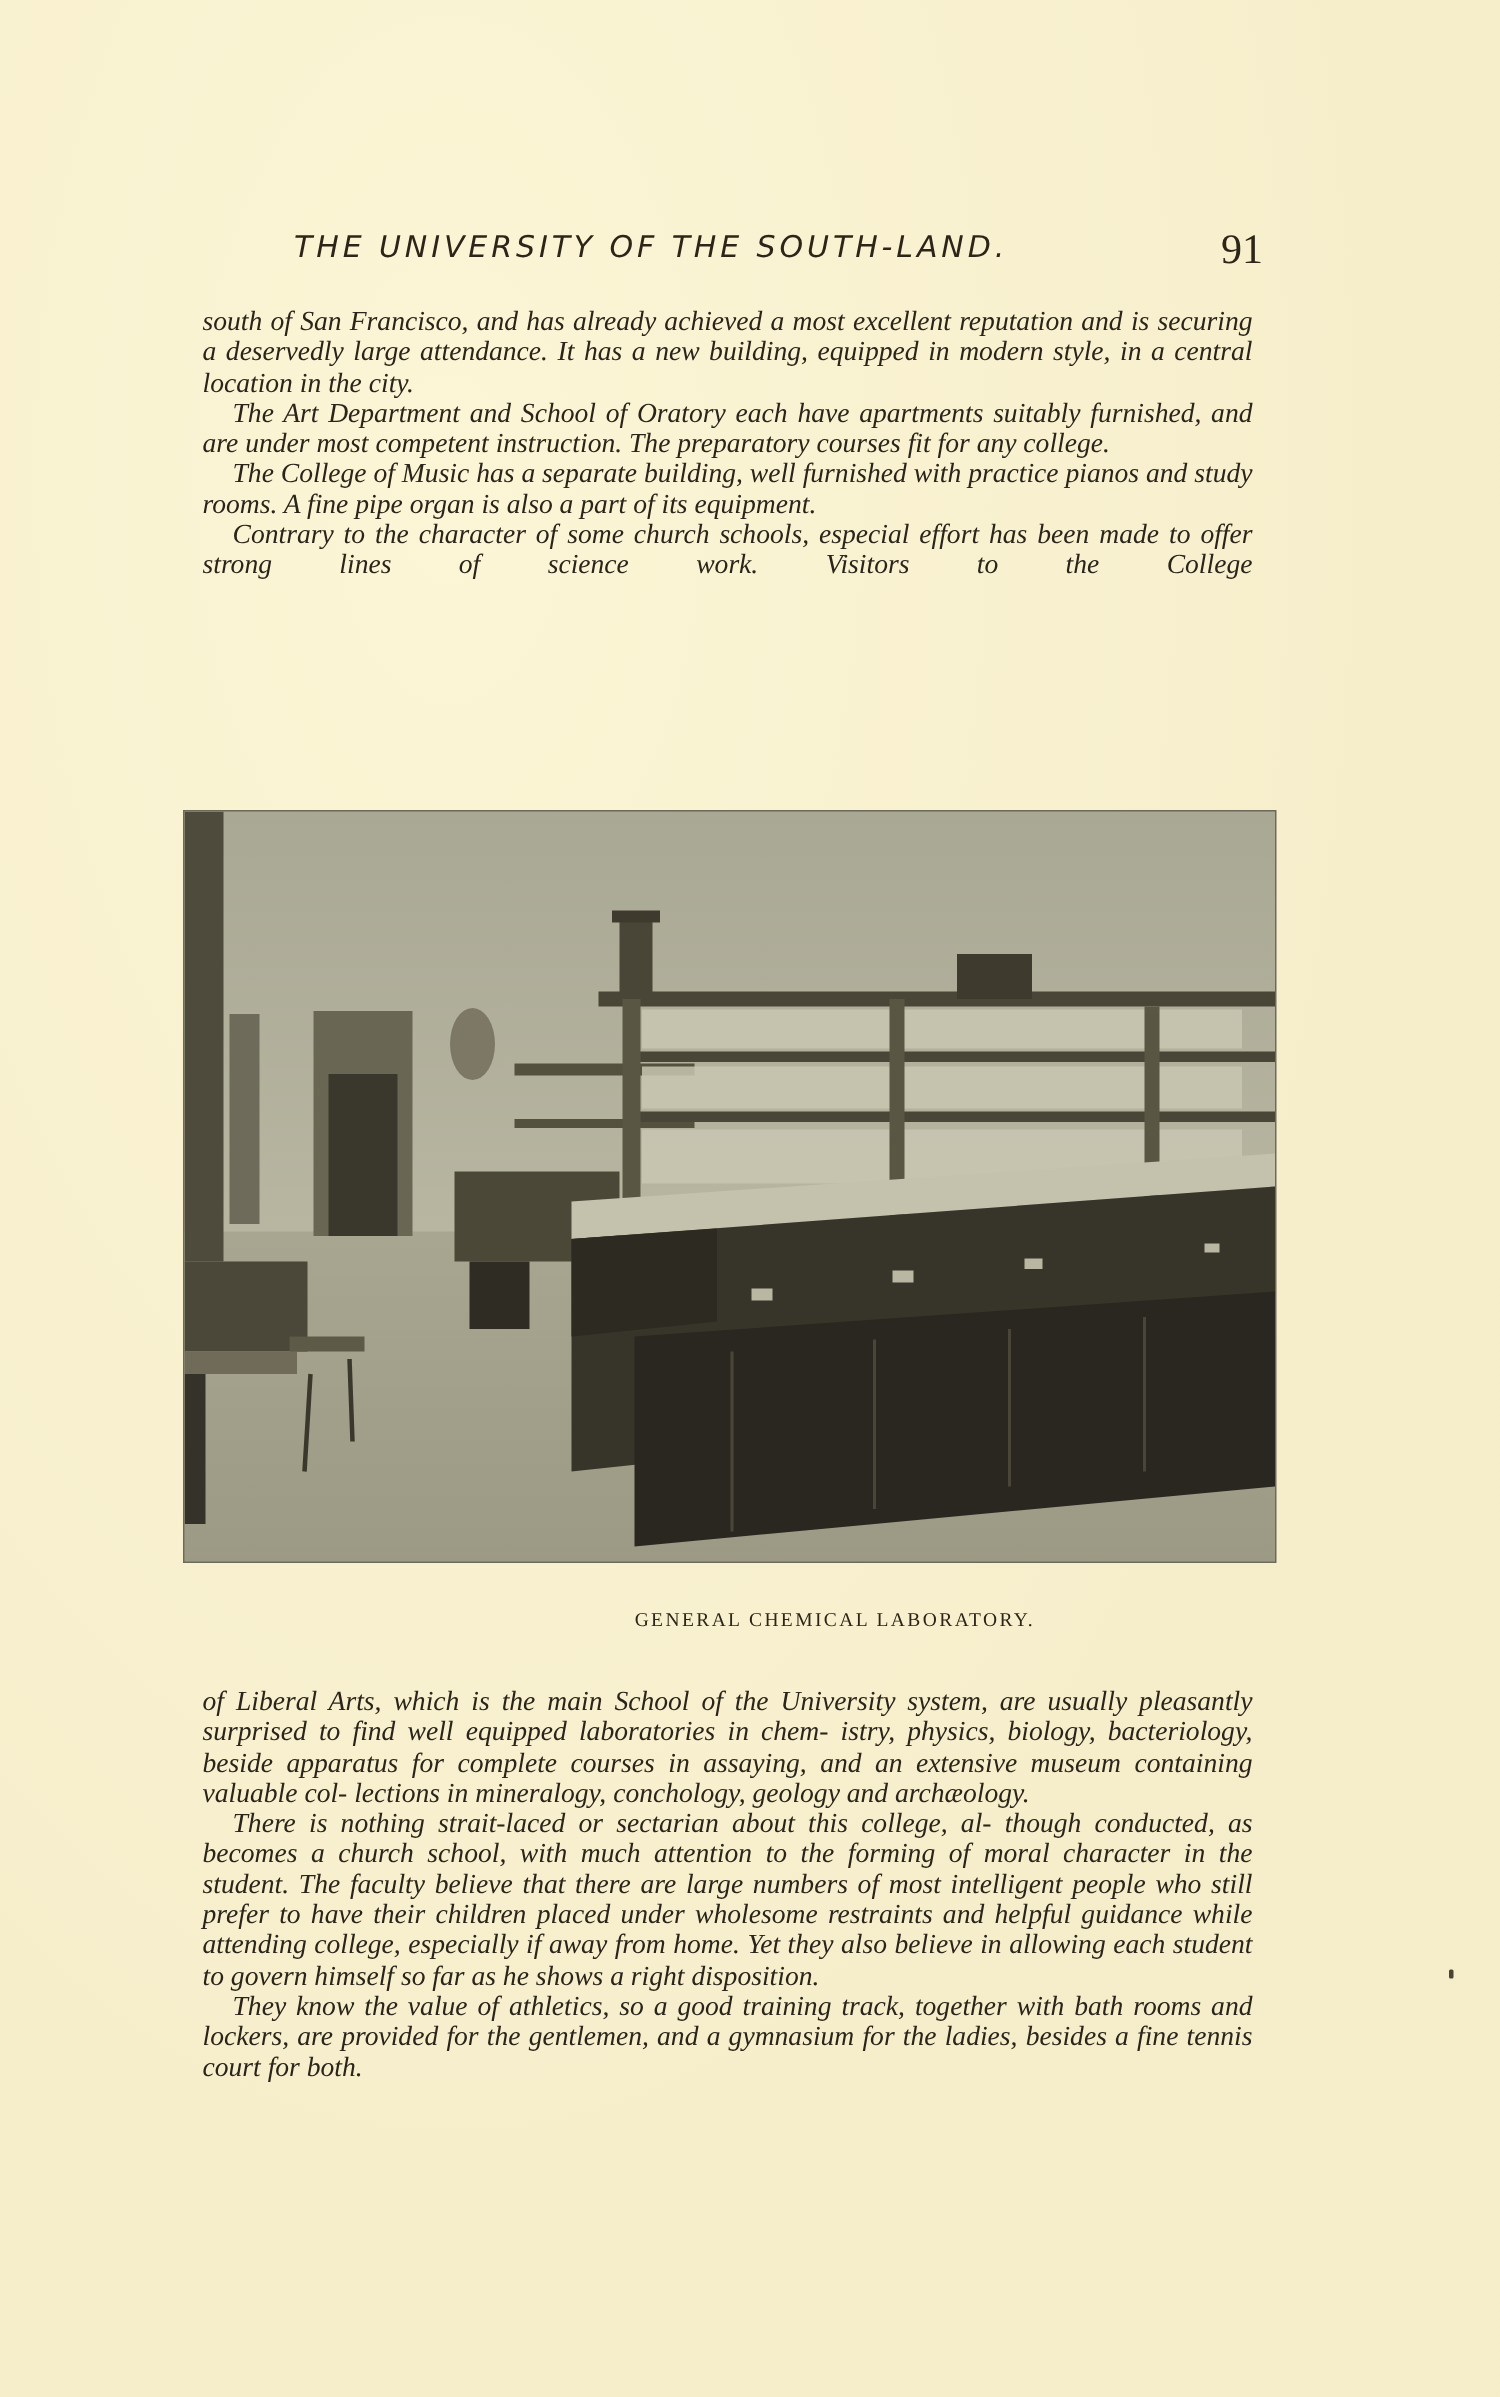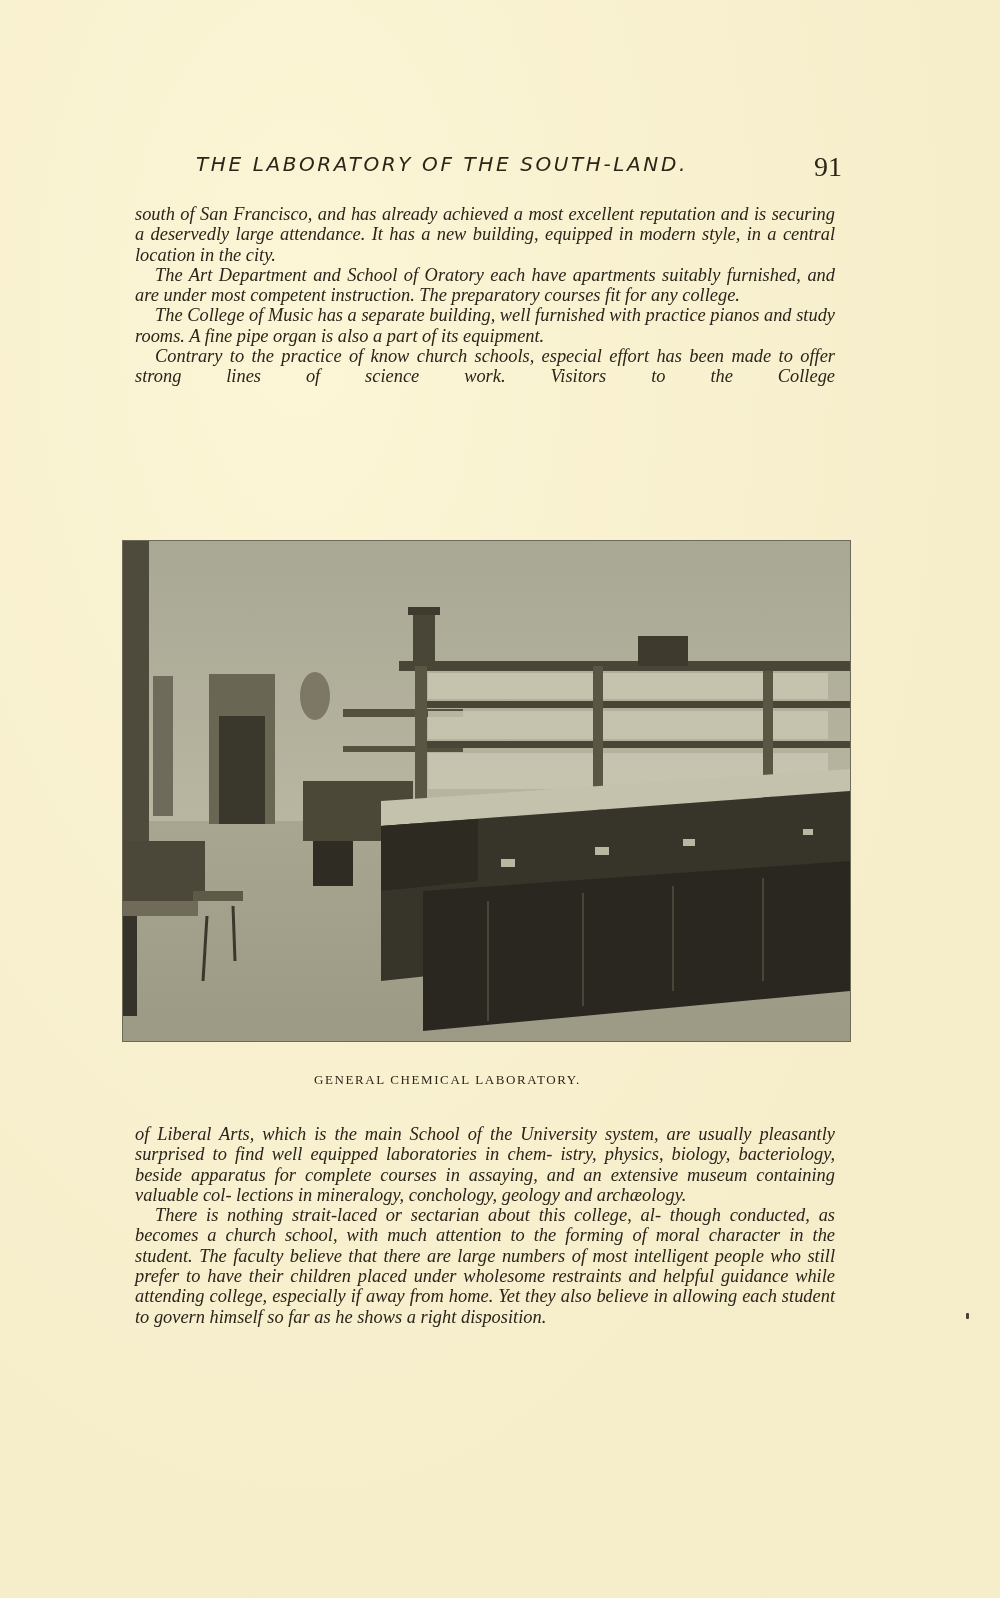--- a/index.html
+++ b/index.html
@@ -30,38 +30,38 @@
   .textblock p.last-line-justify { text-align-last:justify; }
   #upper { top:204px; }
   #lower { top:1124px; }
   .photo {
     position:absolute; left:123px; top:541px; width:727px; height:500px;
     background:#9a9a84; overflow:hidden;
     box-shadow: 0 0 0 1px #6c6a58;
   }
   .photo svg { display:block; }
   .caption {
-    position:absolute; left:314px; top:1072px; width:390px; text-align:left;
+    position:absolute; left:300px; top:1072px; width:390px; text-align:right;
     font-size:13px; letter-spacing:1.6px; color:#2c2518;
   }
   .speck { position:absolute; width:3px; height:6px; background:#4a4234; border-radius:1px; }
 </style>
 </head>
 <body>
 
 <div class="running-head">
-  <span class="title">THE LABORATORY OF THE SOUTH-LAND.</span>
+  <span class="title">THE UNIVERSITY OF THE SOUTH-LAND.</span>
   <span class="pageno">91</span>
 </div>
 
 <div class="textblock" id="upper">
   <p class="noindent">south of San Francisco, and has already achieved a most excellent reputation and is securing a deservedly large attendance.  It has a new building, equipped in modern style, in a central location in the city.</p>
   <p>The Art Department and School of Oratory each have apartments suitably furnished, and are under most competent instruction.  The preparatory courses fit for any college.</p>
   <p>The College of Music has a separate building, well furnished with practice pianos and study rooms.  A fine pipe organ is also a part of its equipment.</p>
-  <p class="last-line-justify">Contrary to the practice of know church schools, especial effort has been made to offer strong lines of science work.  Visitors to the College</p>
+  <p class="last-line-justify">Contrary to the character of some church schools, especial effort has been made to offer strong lines of science work.  Visitors to the College</p>
 </div>
 
 <div class="photo" title="Photograph of a general chemical laboratory with long wooden lab benches, reagent bottle shelves, stools and a doorway">
   <svg width="727" height="500" viewBox="0 0 727 500">
     <defs>
       <linearGradient id="wallG" x1="0" y1="0" x2="0" y2="1">
         <stop offset="0" stop-color="#a9a894"></stop>
         <stop offset="1" stop-color="#b9b7a2"></stop>
       </linearGradient>
       <linearGradient id="floorG" x1="0" y1="0" x2="0" y2="1">
@@ -137,15 +137,16 @@
     </g>
     <rect x="70" y="350" width="50" height="10" fill="#5e5a48"></rect>
   </svg>
 </div>
 
 <div class="caption">GENERAL CHEMICAL LABORATORY.</div>
 
 <div class="textblock" id="lower">
   <p class="noindent">of Liberal Arts, which is the main School of the University system, are usually pleasantly surprised to find well equipped laboratories in chem- istry, physics, biology, bacteriology, beside apparatus for complete courses in assaying, and an extensive museum containing valuable col- lections in mineralogy, conchology, geology and archæology.</p>
   <p>There is nothing strait-laced or sectarian about this college, al- though conducted, as becomes a church school, with much attention to the forming of moral character in the student.  The faculty believe that there are large numbers of most intelligent people who still prefer to have their children placed under wholesome restraints and helpful guidance while attending college, especially if away from home.  Yet they also believe in allowing each student to govern himself so far as he shows a right disposition.</p>
+  <p>They know the value of athletics, so a good training track, together with bath rooms and lockers, are provided for the gentlemen, and a gymnasium for the ladies, besides a fine tennis court for both.</p>
 </div>
 
 <div class="speck" style="left:966px; top:1313px;"></div>
 
 </body></html>

